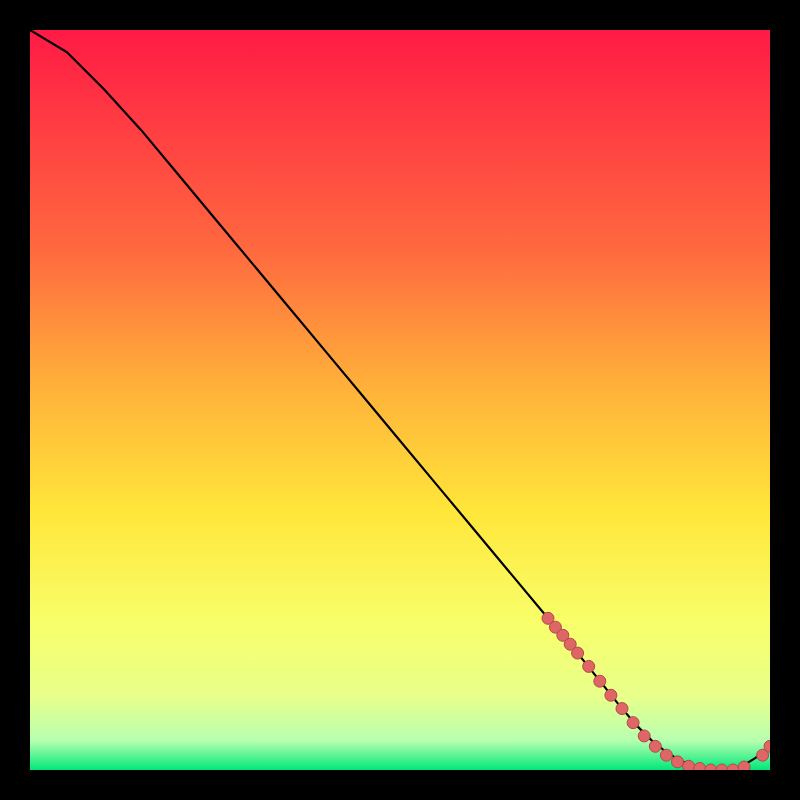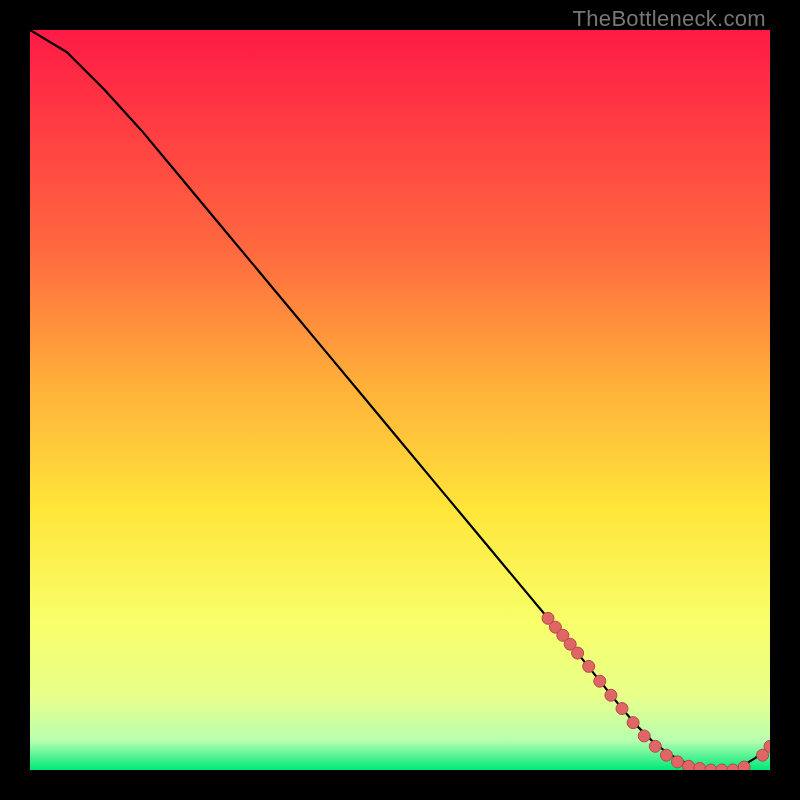--- a/index.html
+++ b/index.html
@@ -45,21 +45,20 @@
     color: #777;
     font-size: 22px;
     font-weight: 500;
     letter-spacing: 0.3px;
   }
 </style>
 </head>
 <body>
 
 <div class="frame">
-  <div class="watermark">TheBottleneck.com</div>
   <div class="plot-area">
     <svg class="gradient-bg" viewBox="0 0 740 740" preserveAspectRatio="none">
       <defs>
         <linearGradient id="bg" x1="0" y1="0" x2="0" y2="1">
           <stop id="g0" offset="0%" stop-color="#ff1a45"></stop>
           <stop id="g1" offset="30%" stop-color="#ff6a3f"></stop>
           <stop id="g2" offset="48%" stop-color="#ffb03a"></stop>
           <stop id="g3" offset="65%" stop-color="#ffe63a"></stop>
           <stop id="g4" offset="80%" stop-color="#f8ff6a"></stop>
           <stop id="g5" offset="90%" stop-color="#e8ff8a"></stop>

